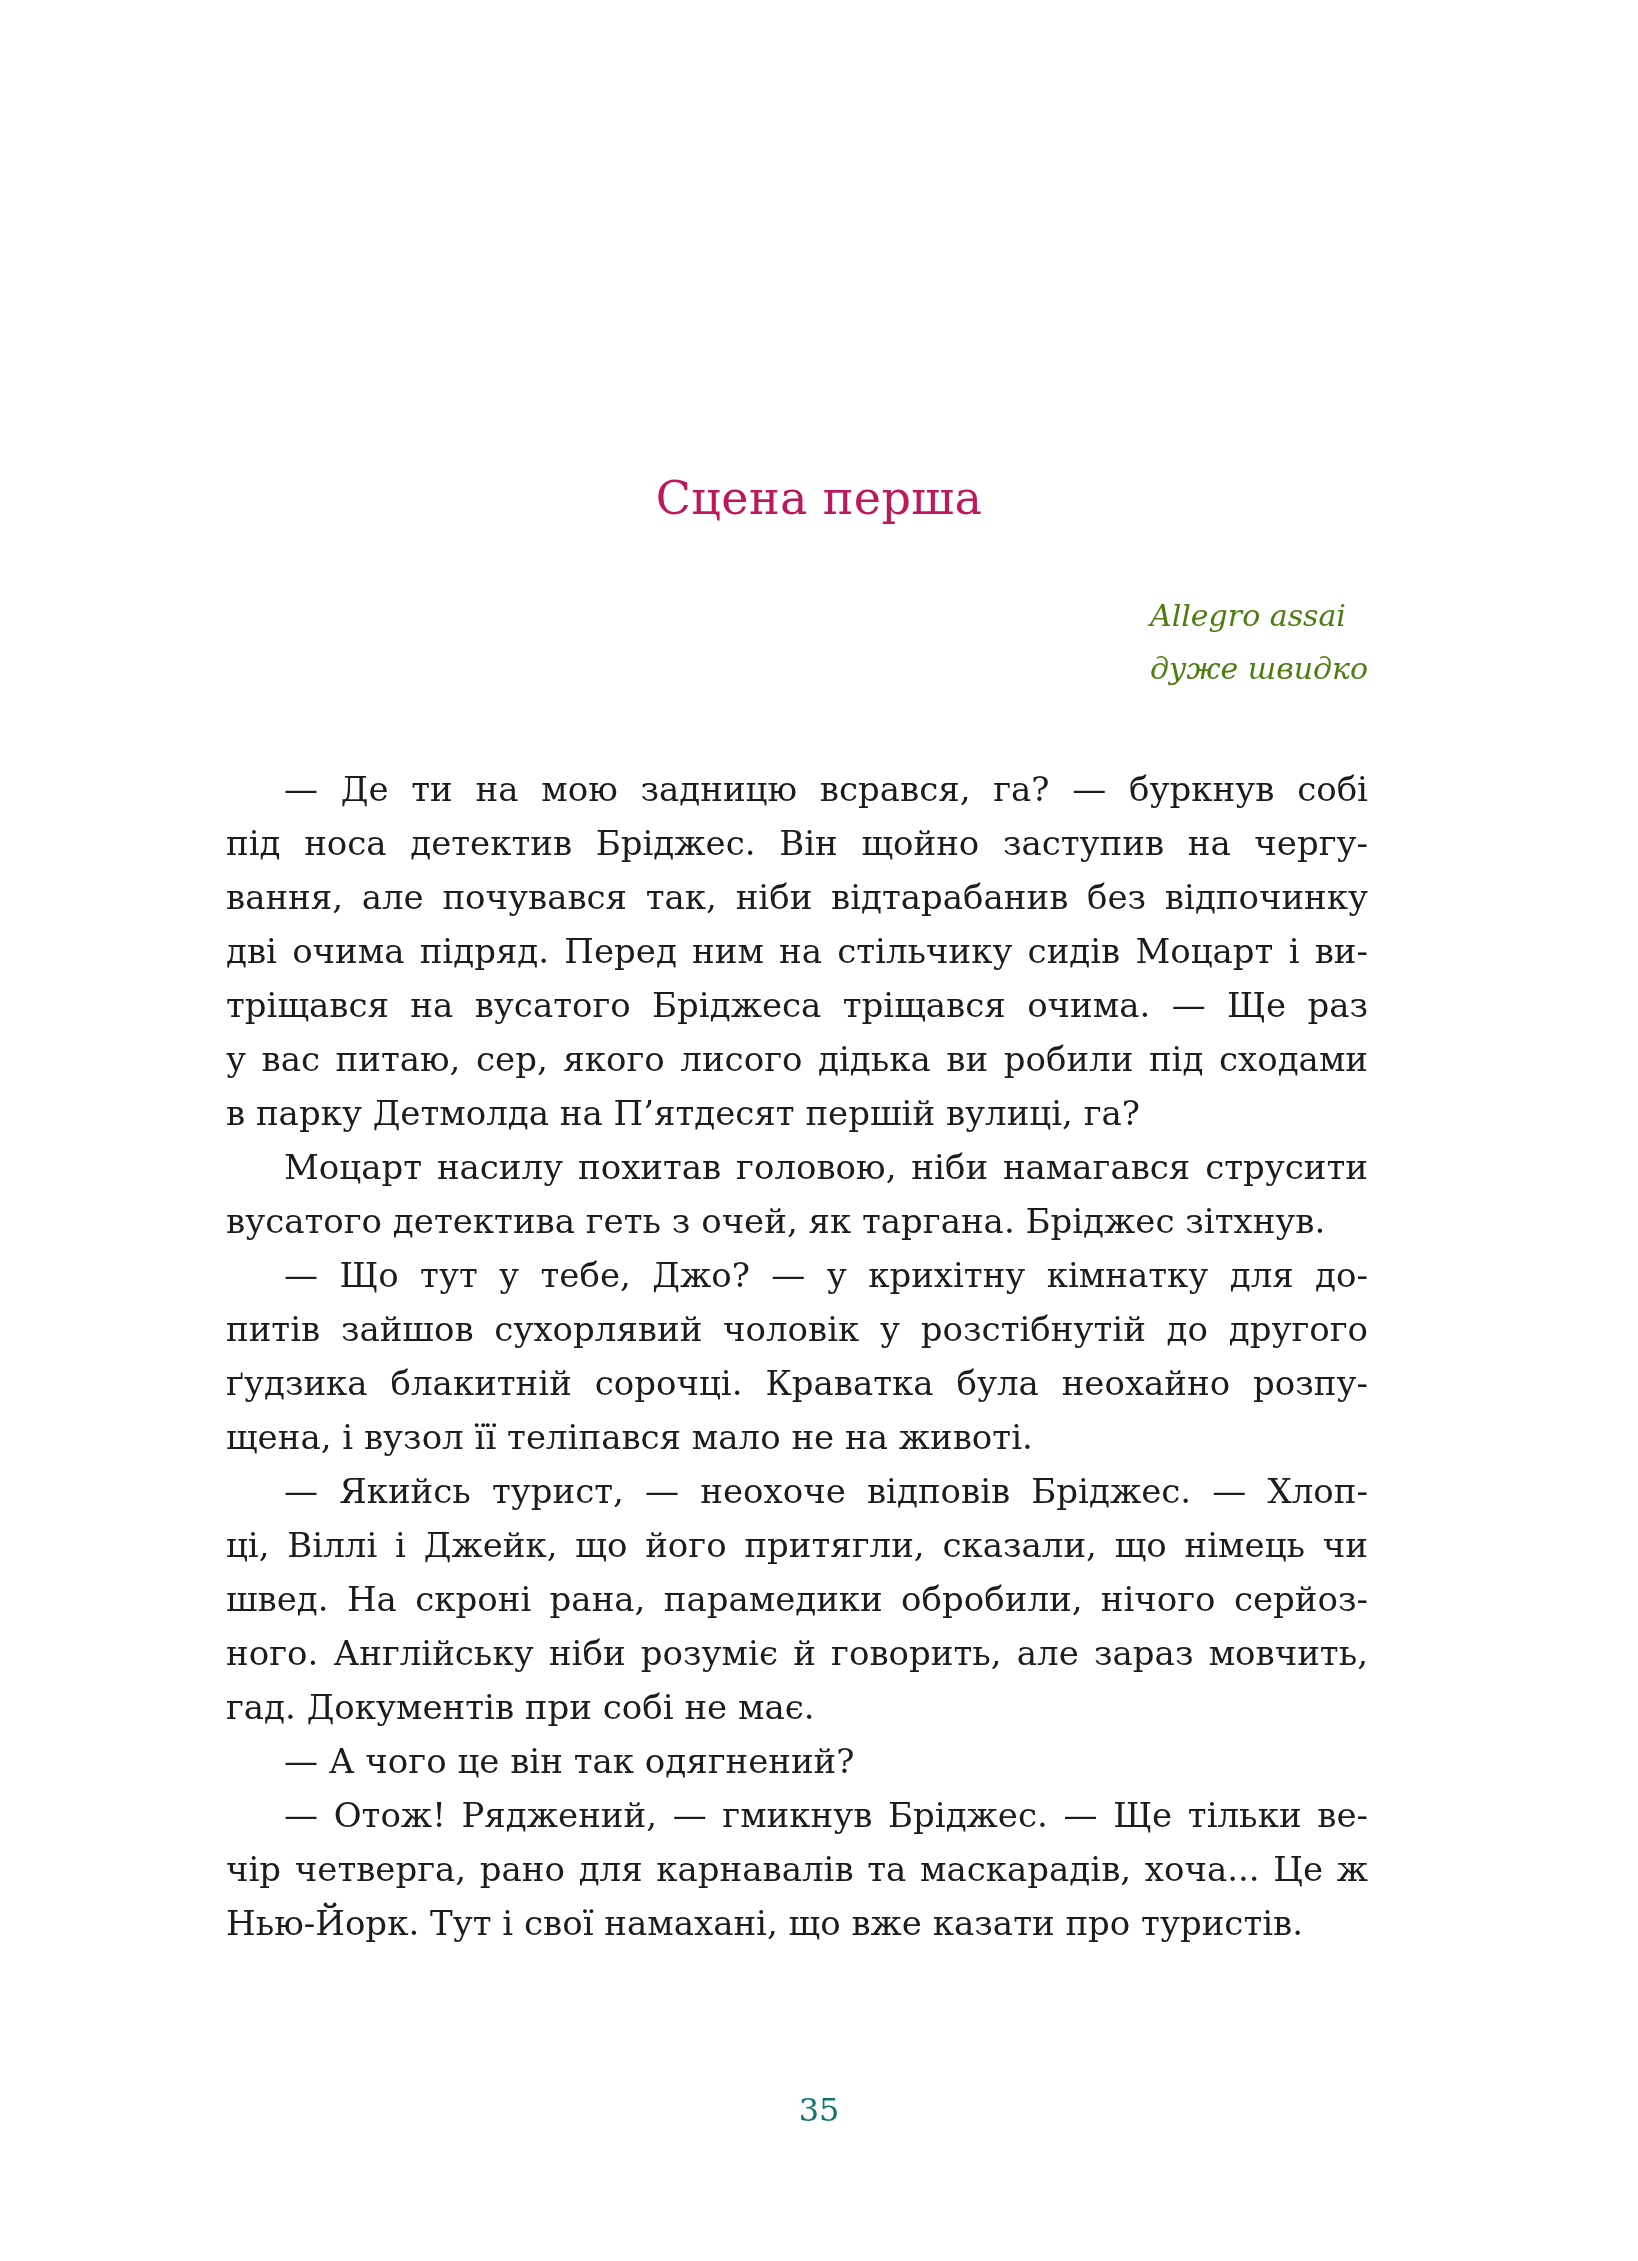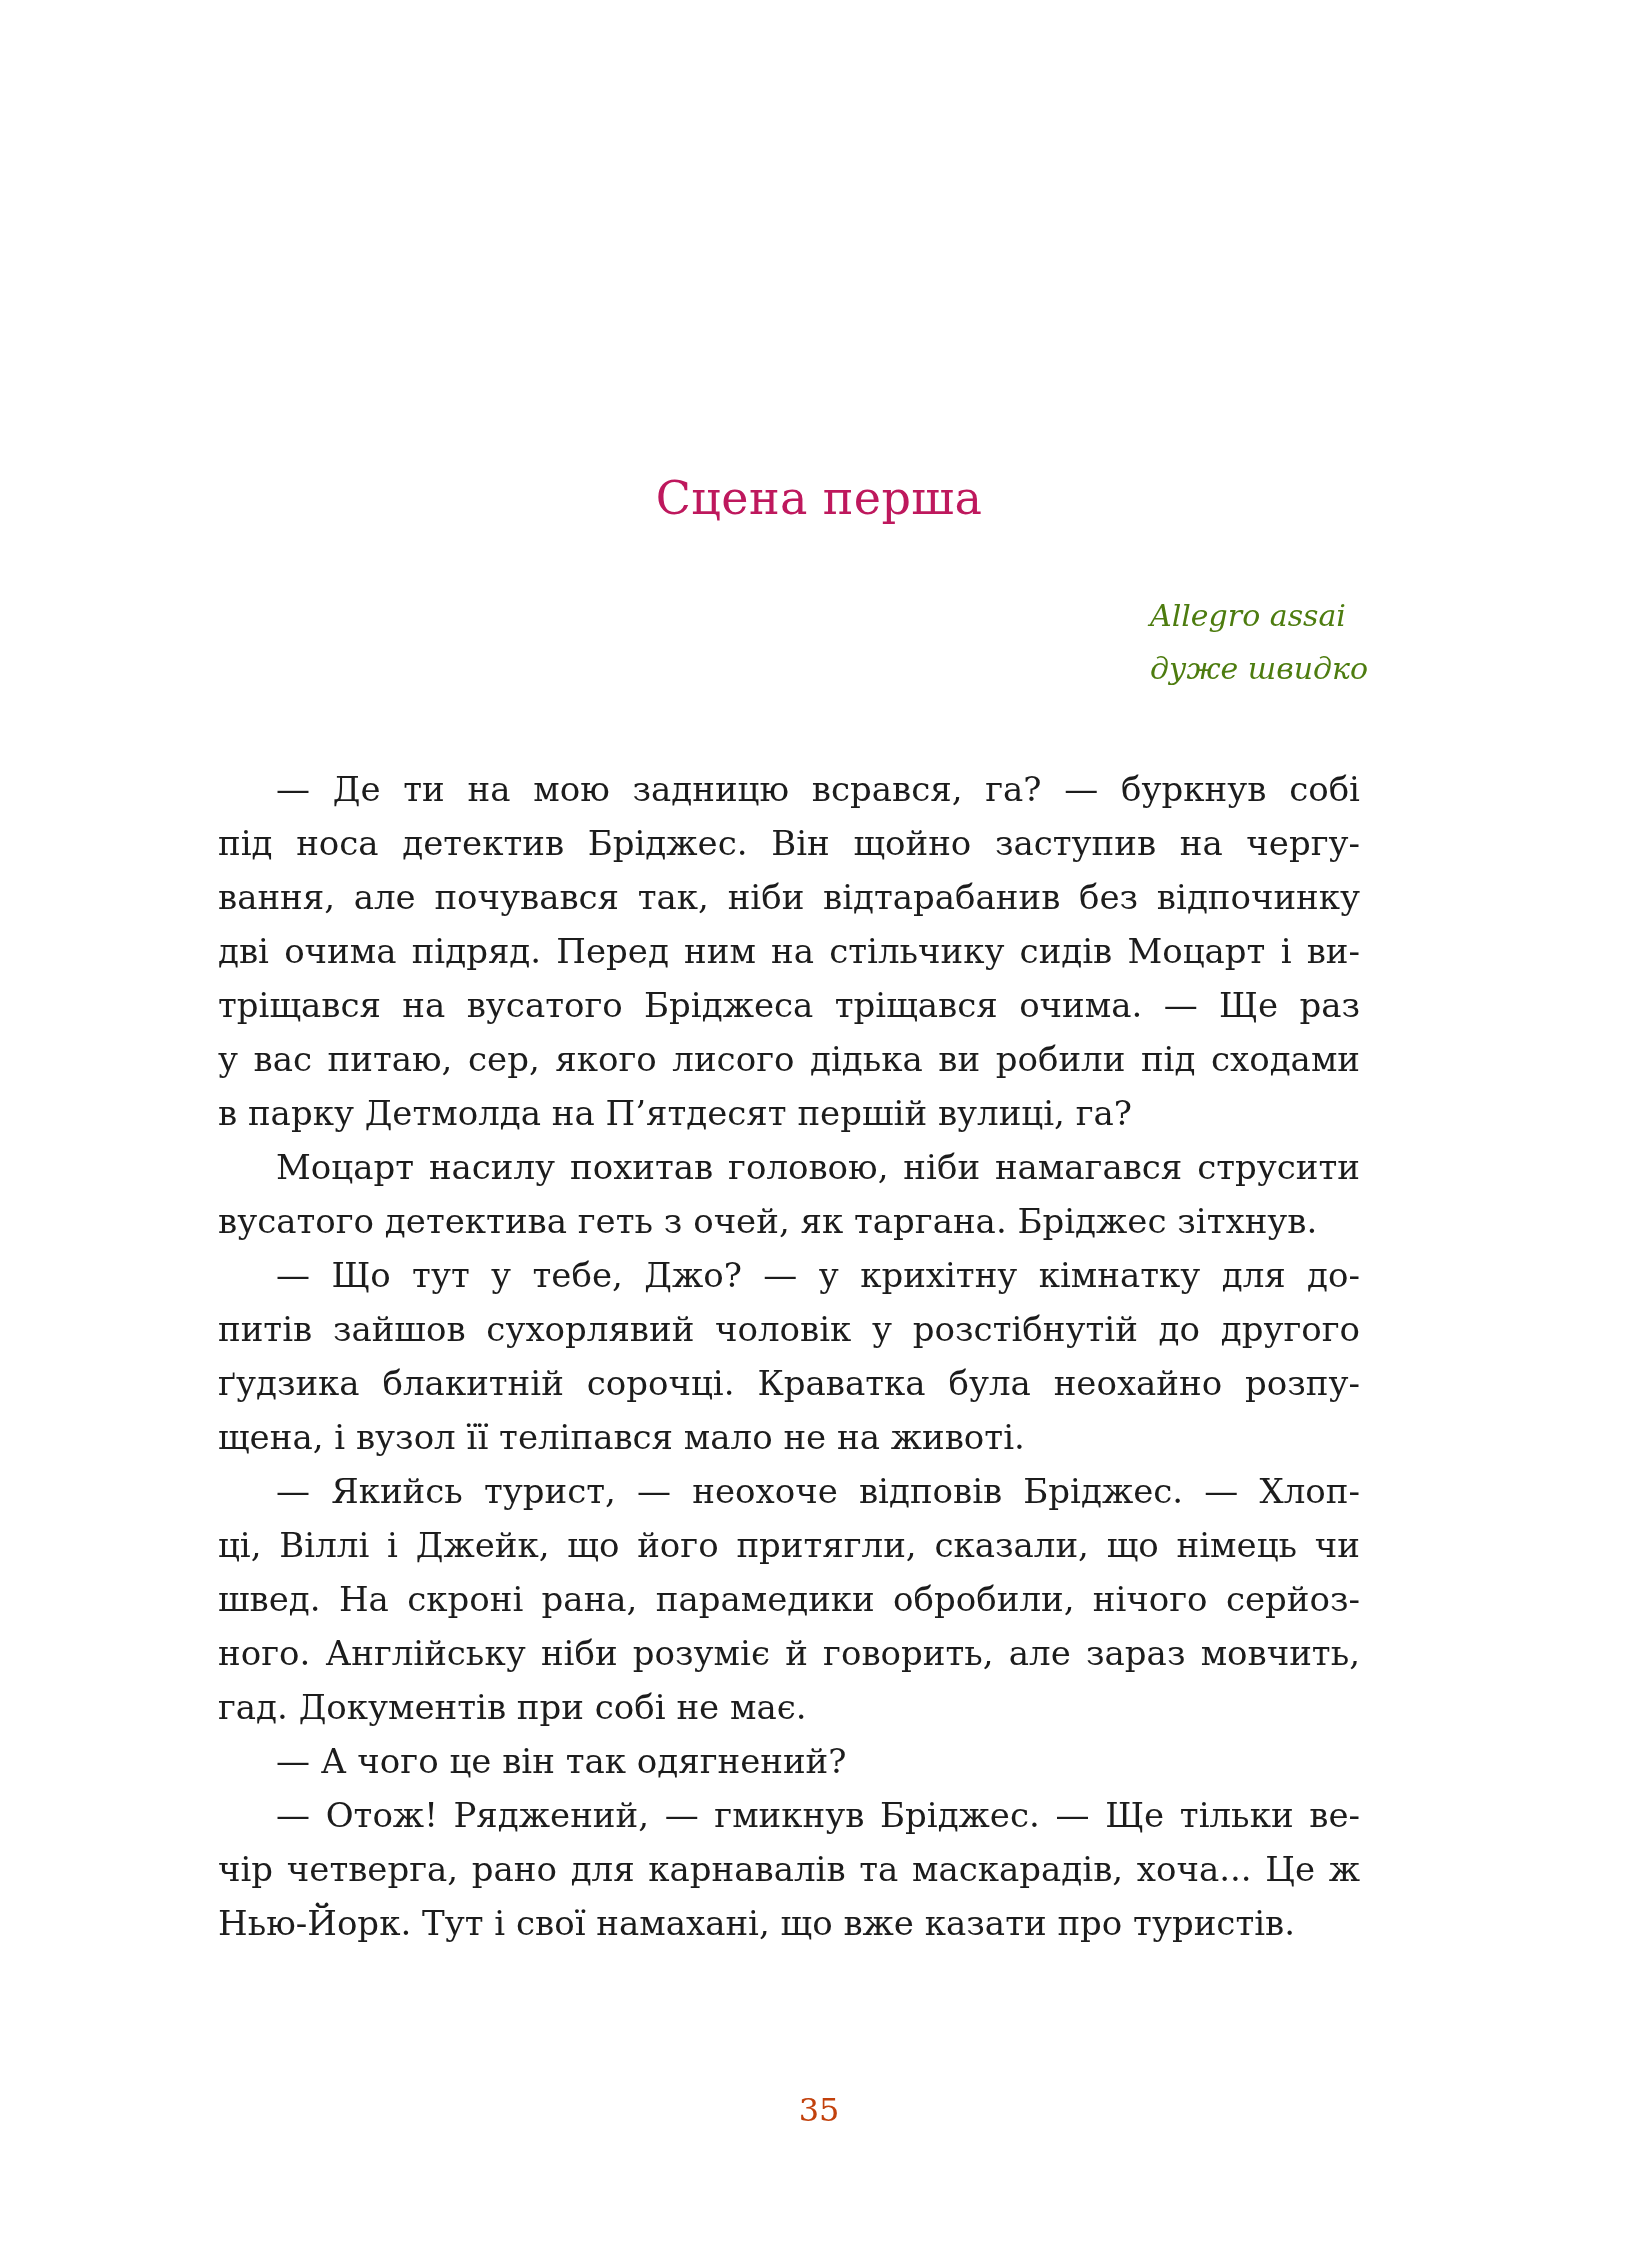--- a/index.html
+++ b/index.html
@@ -42,21 +42,21 @@
     text-align: left;
     font-family: "DejaVu Serif", "Liberation Serif", serif;
     font-style: italic;
     font-size: 30px;
     line-height: 53px;
     color: #4d7c0f;
   }
   .epigraph div { white-space: nowrap; }
   .body-text {
     position: absolute;
-    left: 218px;
+    left: 226px;
     width: 1142px;
     top: 762px;
     font-family: "DejaVu Serif", "Liberation Serif", serif;
     font-size: 34px;
     color: #1c1c1c;
   }
   .line {
     height: 54px;
     line-height: 54px;
     white-space: nowrap;
@@ -72,21 +72,21 @@
   }
   .page-number {
     position: absolute;
     left: 0;
     width: 1638px;
     top: 2089px;
     text-align: center;
     font-family: "DejaVu Serif", "Liberation Serif", serif;
     font-size: 32px;
     line-height: 43px;
-    color: #c2410c;
+    color: #0f766e;
   }
 </style>
 </head>
 <body>
 
 <div class="page">
 
   <h1 class="scene-title">Сцена перша</h1>
 
   <div class="epigraph">

